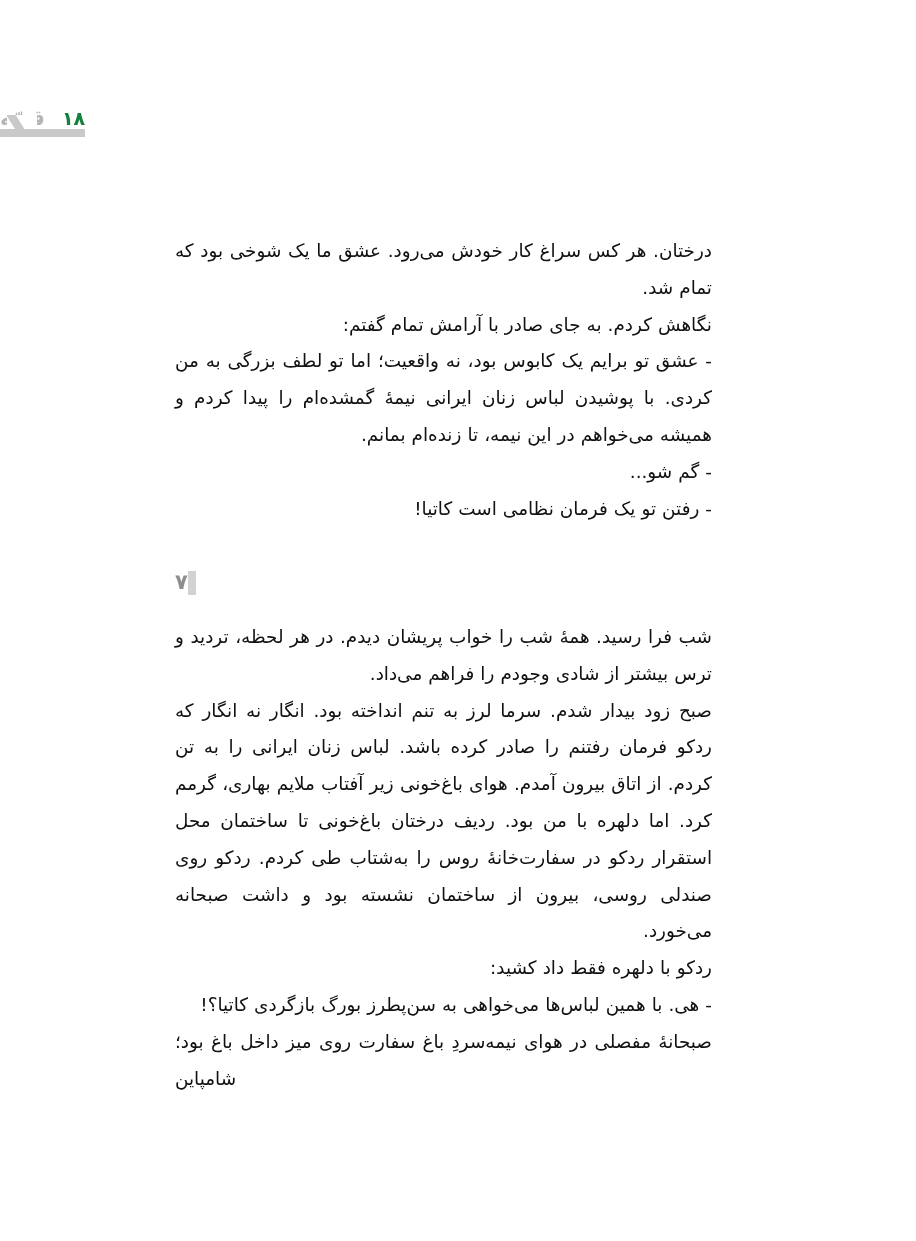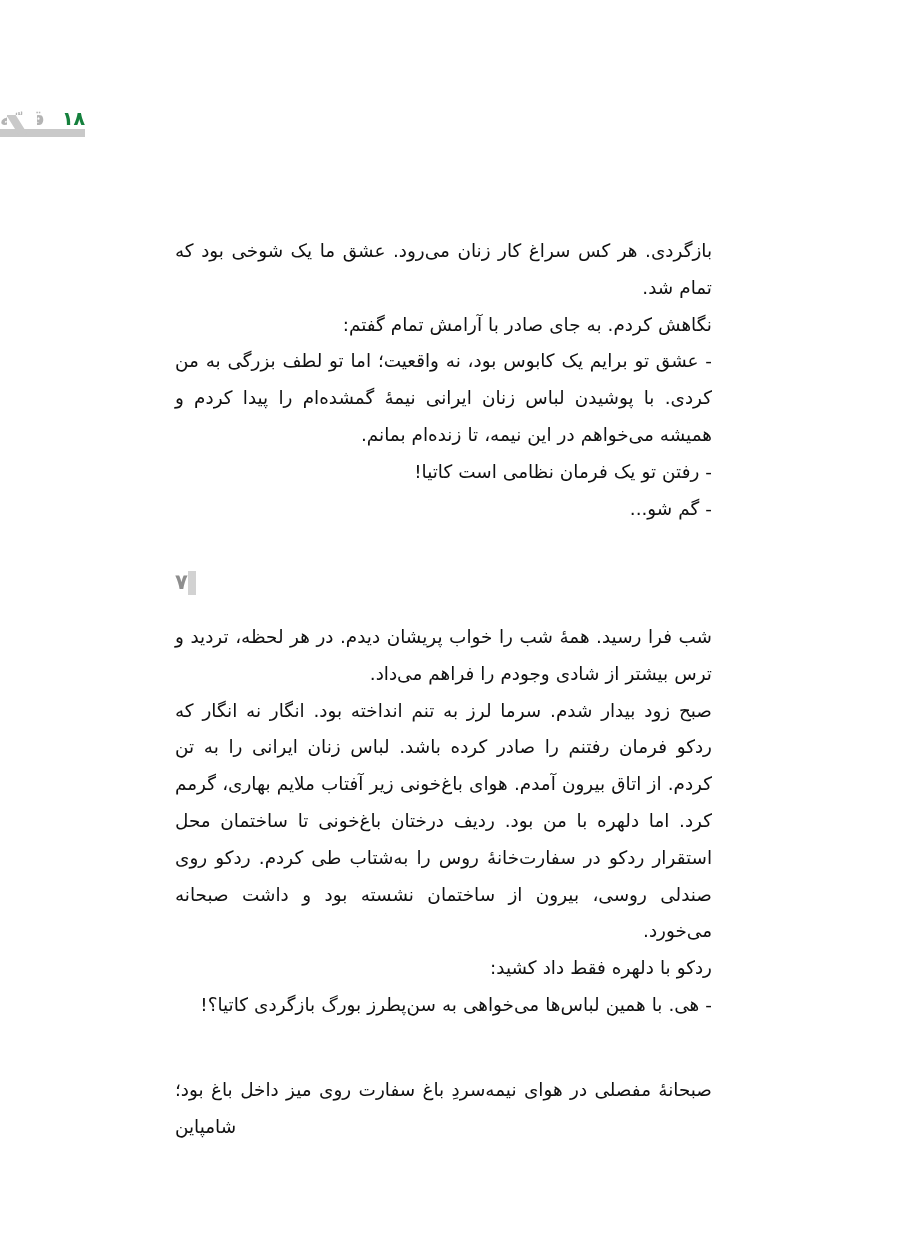--- a/index.html
+++ b/index.html
@@ -124,21 +124,20 @@
     font-size: 18.4px;
     line-height: 36.8px;
     color: #111111;
     text-align: justify;
     text-align-last: right;
     direction: rtl;
     word-spacing: 0.2px;
   }
   .para.last-left {
     text-align-last: left;
-    margin-top: 48px;
   }
 
   
   .section-break {
     display: flex;
     flex-direction: row-reverse;
     align-items: center;
     justify-content: flex-start;
     height: 36.8px;
     margin-top: 36.8px;
@@ -170,25 +169,25 @@
       <span class="header-pagenum">۱۸</span>
       <span class="header-rule"></span>
       <span class="header-notch">
         <span class="header-notch-mask"></span>
       </span>
     </div>
   </div>
 
   <div class="text-column">
 
-    <p class="para">بازگردی. هر کس سراغ کار زنان می‌رود. عشق ما یک شوخی بود که تمام شد.</p>
+    <p class="para">درختان. هر کس سراغ کار خودش می‌رود. عشق ما یک شوخی بود که تمام شد.</p>
     <p class="para">نگاهش کردم. به جای صادر با آرامش تمام گفتم:</p>
     <p class="para">- عشق تو برایم یک کابوس بود، نه واقعیت؛ اما تو لطف بزرگی به من کردی. با پوشیدن لباس زنان ایرانی نیمهٔ گمشده‌ام را پیدا کردم و همیشه می‌خواهم در این نیمه، تا زنده‌ام بمانم.</p>
+    <p class="para">- گم شو...</p>
     <p class="para">- رفتن تو یک فرمان نظامی است کاتیا!</p>
-    <p class="para">- گم شو...</p>
 
     <div class="section-break">
       <span class="section-number">۷</span>
       <span class="section-bar"></span>
     </div>
 
     <p class="para">شب فرا رسید. همهٔ شب را خواب پریشان دیدم. در هر لحظه، تردید و ترس بیشتر از شادی وجودم را فراهم می‌داد.</p>
     <p class="para">صبح زود بیدار شدم. سرما لرز به تنم انداخته بود. انگار نه انگار که ردکو فرمان رفتنم را صادر کرده باشد. لباس زنان ایرانی را به تن کردم. از اتاق بیرون آمدم. هوای باغ‌خونی زیر آفتاب ملایم بهاری، گرمم کرد. اما دلهره با من بود. ردیف درختان باغ‌خونی تا ساختمان محل استقرار ردکو در سفارت‌خانهٔ روس را به‌شتاب طی کردم. ردکو روی صندلی روسی، بیرون از ساختمان نشسته بود و داشت صبحانه می‌خورد.</p>
     <p class="para">ردکو با دلهره فقط داد کشید:</p>
     <p class="para">- هی. با همین لباس‌ها می‌خواهی به سن‌پطرز بورگ بازگردی کاتیا؟!</p>

